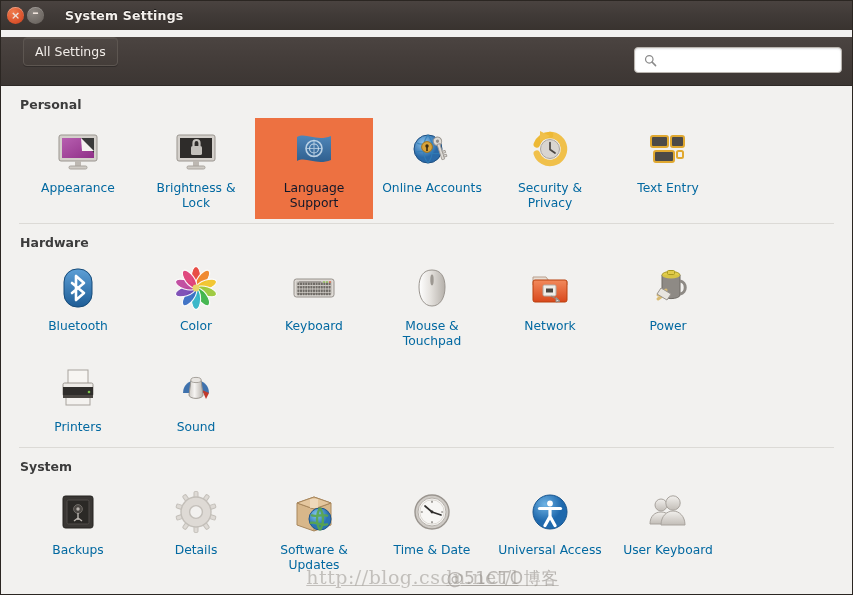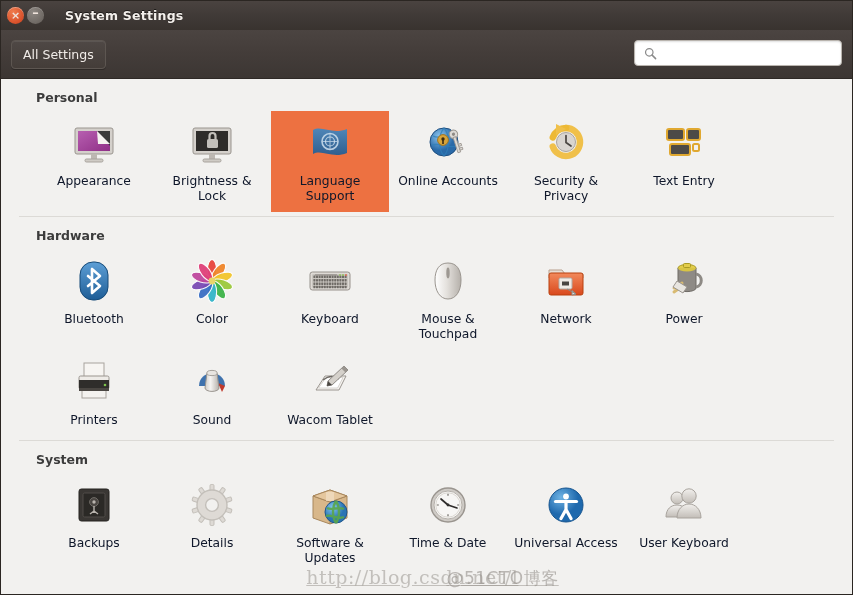--- a/index.html
+++ b/index.html
@@ -41,22 +41,22 @@
   .wtitle {
     color: #f4f0ec; font-size: 12.5px; font-weight: bold;
     margin-left: 18px; letter-spacing: .2px;
     text-shadow: 0 -1px 0 rgba(0,0,0,.55);
   }
   
   .toolbar {
     height: 49px; flex: 0 0 49px;
     background: linear-gradient(to bottom, #4b4441 0%, #443d3a 45%, #3c3633 100%);
     border-bottom: 1px solid #2e2926;
-    display: flex; align-items: center;
-    padding: 0 10px; position: relative;
+    display: flex; 
+    padding: 0 22px; position: relative; margin-top: 7px;
   }
   .allsettings {
     height: 29px; padding: 0 11px;
     display: flex; align-items: center;
     background: linear-gradient(to bottom, #4f4845, #443d39);
     border: 1px solid #5d5651;
     border-radius: 4px;
     color: #f1ece8; font-size: 12.5px;
     box-shadow: inset 0 1px 0 rgba(255,255,255,.08), 0 1px 0 rgba(0,0,0,.25);
     cursor: default;
@@ -75,39 +75,39 @@
     border: 0; outline: 0; background: transparent;
     font-size: 12px; color: #2b2b2b; width: 100%;
     font-family: "DejaVu Sans", "Liberation Sans", sans-serif;
   }
   
   .content {
     flex: 1 1 auto; background: #f2f1ef;
     overflow: hidden; padding: 0 0 0 0;
     position: relative;
   }
-  .section { padding: 0 34px; }
+  .section { padding: 0 18px; }
   .section-title {
     font-size: 12.5px; font-weight: bold; color: #3c3c3c;
     padding: 11px 0 6px 1px;
   }
   .divider { height: 1px; background: #dcdad6; margin: 4px 18px 0 18px; }
   .grid { display: flex; flex-wrap: wrap; }
   .tile {
     width: 118px; padding: 8px 4px 8px 4px;
     display: flex; flex-direction: column; align-items: center;
     cursor: default; border-radius: 0;
   }
   .tile .icon {
     width: 48px; height: 48px; display: flex;
     align-items: center; justify-content: center;
     margin-bottom: 7px;
   }
   .tile .label {
-    font-size: 12.3px; color: #0f172a; text-align: center;
+    font-size: 12.3px; color: #0369a1; text-align: center;
     line-height: 15px; max-width: 112px;
   }
   .tile.selected { background: #ed7141; }
   .tile.selected .label { color: #0f172a; }
   
   .watermark {
     position: absolute; left: 12px; right: 0; bottom: 4px;
     text-align: center; pointer-events: none;
     font-family: "DejaVu Serif", "Liberation Serif", serif;
     font-size: 19px; color: rgba(150,146,140,.52);
@@ -427,35 +427,20 @@
                       <stop offset=".4" stop-color="#f6f4f2"></stop>
           <stop offset="1" stop-color="#b6b1ab"></stop>
                     </linearGradient>
                   </defs>
         <path d="M17 30 L19 15 a5.4 3 0 0 1 10 0 L31 30 a7 3.4 0 0 1 -14 0 Z" fill="url(#sndg)" stroke="#9a958f"></path>
         <ellipse cx="24" cy="15" rx="5.2" ry="2.6" fill="#e8e5e1" stroke="#a8a39d"></ellipse>
                 </svg>
               </div>
               <div class="label">Sound</div>
             </div>
-            <div class="tile">
-              <div class="icon">
-                <svg width="48" height="48" viewBox="0 0 48 48">
-                  <path d="M10 32 L19 18 L40 18 L33 32 Z" fill="#f6f4f1" stroke="#9a958f"></path>
-        <path d="M12.5 30 L20 19.6 L37 19.6 L31.6 30 Z" fill="#ffffff" stroke="#cfcbc6" stroke-width=".8"></path>
-        <path d="M17 22 c6 -5 12 -4 16 -1" fill="none" stroke="#6e6a65" stroke-width="1.1"></path>
-        <g transform="rotate(0)">
-          <path d="M38 8 L42 12 L26 27 L21 28 L22 23 Z" fill="#d5d1cb" stroke="#8e8a85"></path>
-          <path d="M38 8 L42 12 L39.5 14.5 L35.5 10.5 Z" fill="#9a958f"></path>
-          <path d="M22 23 L26 27 L21 28 Z" fill="#4a4642"></path>
-        </g>
-                </svg>
-              </div>
-              <div class="label">Wacom Tablet</div>
-            </div>
           </div>
         </div>
         <div class="divider"></div>
         <div class="section">
           <div class="section-title">System</div>
           <div class="grid">
             <div class="tile">
               <div class="icon">
                 <svg width="48" height="48" viewBox="0 0 48 48">
                   <rect x="9" y="8" width="30" height="32" rx="2.4" fill="#3a3734" stroke="#24221f"></rect>

